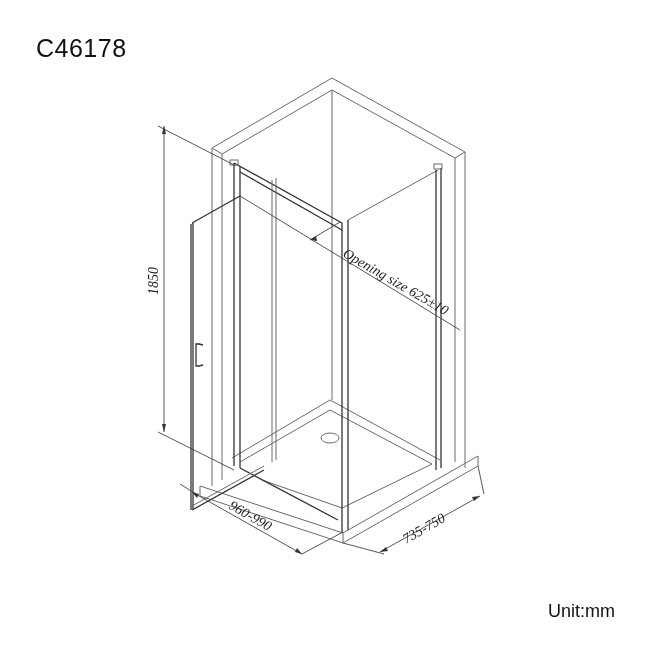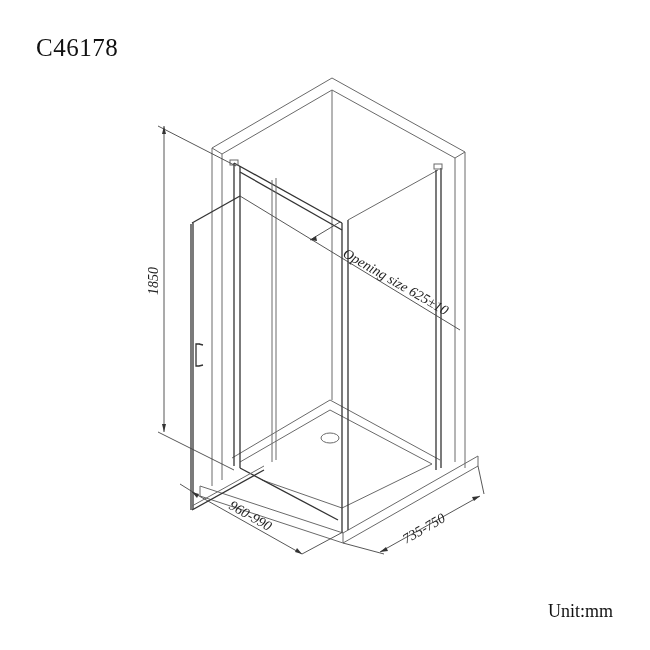--- a/index.html
+++ b/index.html
@@ -1,18 +1,18 @@
 <!DOCTYPE html>
 <html><head>
 <meta charset="utf-8">
 <style>
   html, body { margin:0; padding:0; background:#ffffff; }
   body { width:650px; height:650px; position:relative; overflow:hidden; font-family:"Liberation Sans", sans-serif; }
-  .title { position:absolute; left:36px; top:34px; font-size:25px; color:#111; font-family:Liberation Serif, serif; letter-spacing:0.5px;text-align:right; }
-  .unit { position:absolute; left:548px; top:601px; font-size:18px; color:#111; font-family:Liberation Serif, serif; }
+  .title { position:absolute; left:36px; top:34px; font-size:25px; color:#111; font-family:Liberation Sans, sans-serif; letter-spacing:0.5px;text-align:right; }
+  .unit { position:absolute; left:548px; top:601px; font-size:18px; color:#111; font-family:Liberation Sans, sans-serif; }
   svg { position:absolute; left:0; top:0; }
   .ln { stroke:#6a6a6a; stroke-width:1; fill:none; }
   .dk { stroke:#333; stroke-width:1.3; fill:none; }
   .dim { stroke:#444; stroke-width:0.9; fill:none; }
   .dimtext { font-family:"Liberation Serif", serif; font-style:italic; font-size:14px; fill:#222; }
 </style>
 </head>
 <body>
 
 <div class="title">C46178</div>

